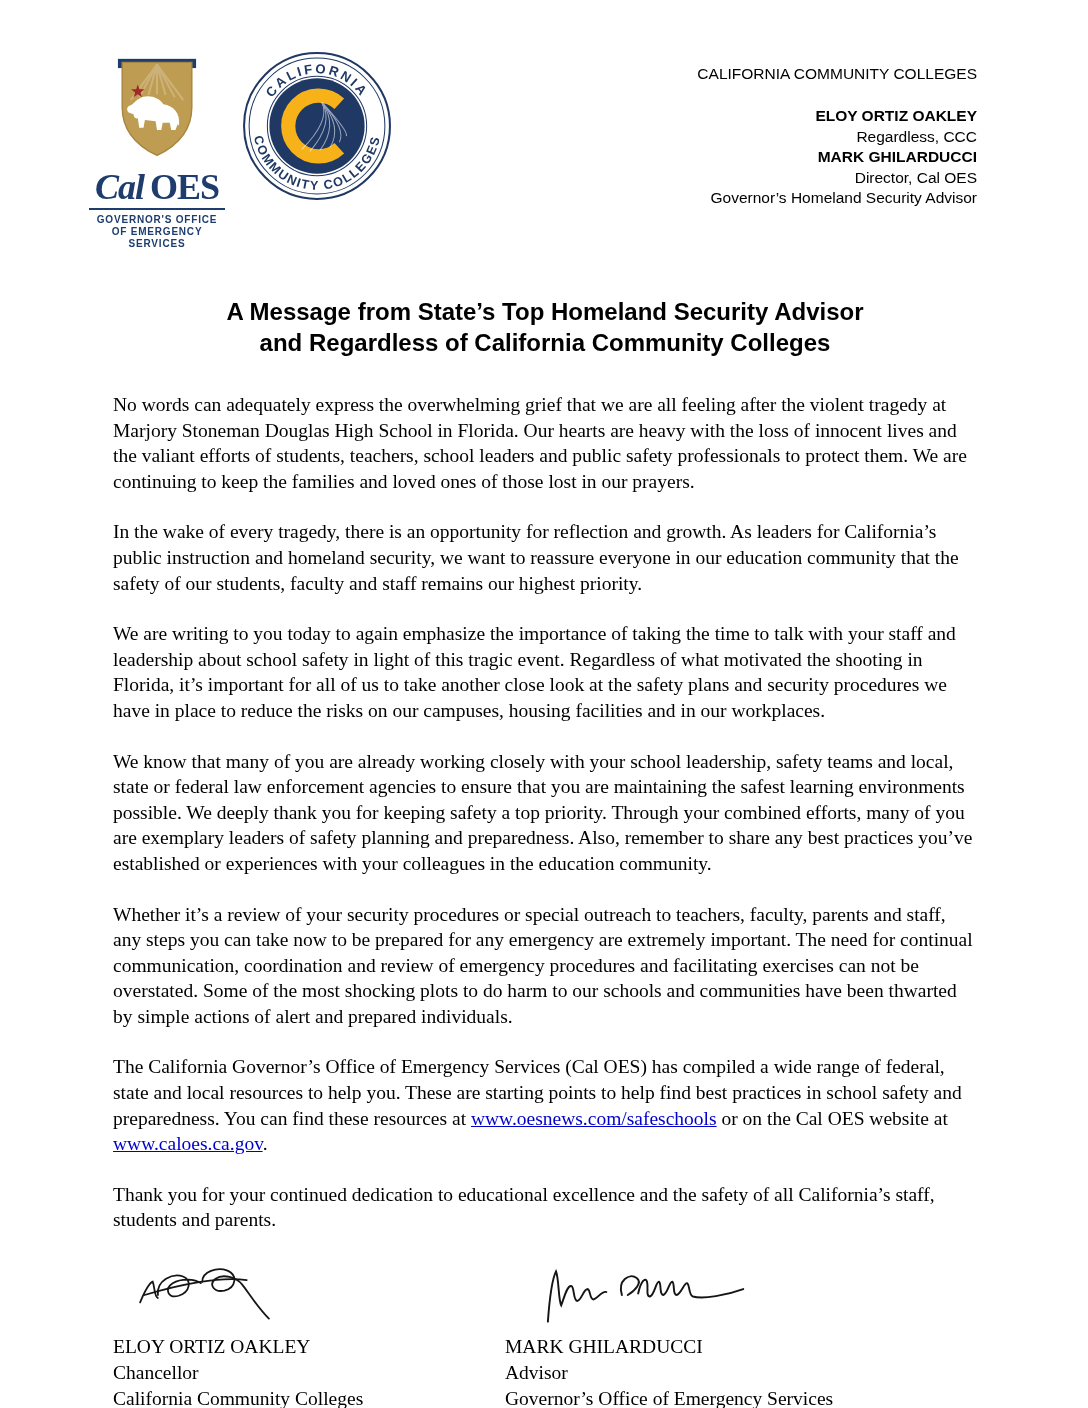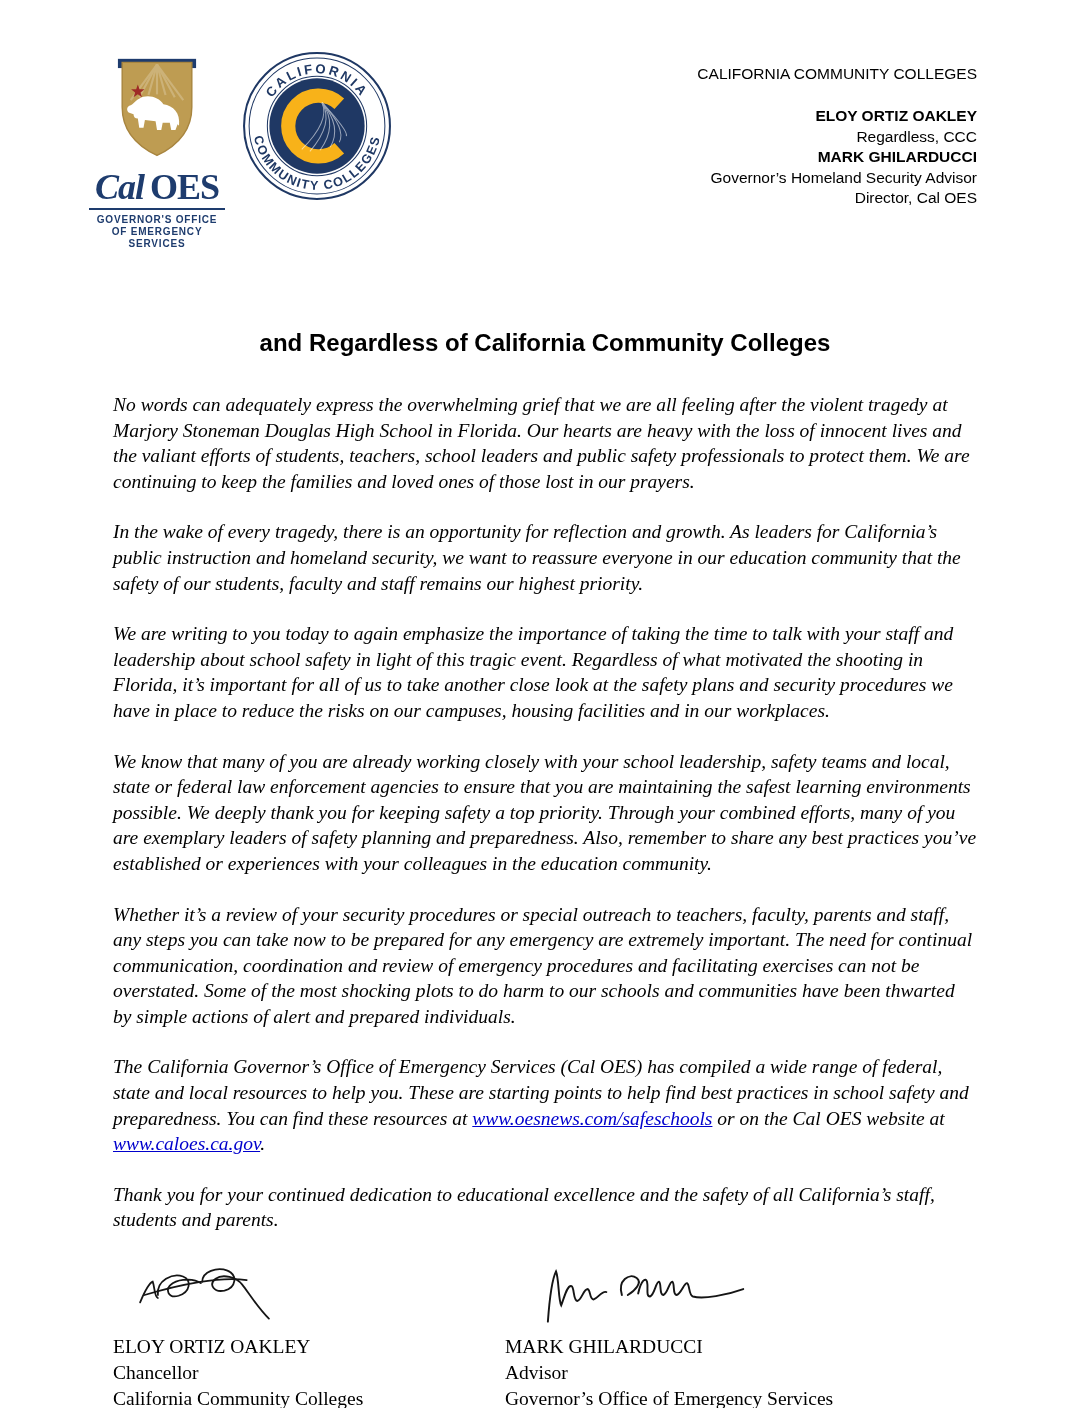--- a/index.html
+++ b/index.html
@@ -22,21 +22,21 @@
   .hdr-text { text-align:right; font-family:"Liberation Sans",sans-serif;
               font-size:15.5px; line-height:27px; padding-top:4px; }
   .hdr-orgs { line-height:27px; }
   .officials { margin-top:19px; line-height:20.5px; }
   .officials .name { font-weight:bold; }
   
   .title { text-align:center; font-family:"Liberation Sans",sans-serif; font-weight:bold;
            font-size:24px; line-height:31px; margin-top:46px; }
   
   .body { margin-top:34px; font-size:19.5px; line-height:25.6px; }
-  .body p { margin-bottom:25px;font-style:italic; }
+  .body p { margin-bottom:25px; }
   .body a { color:#0000cc; text-decoration:underline;margin-top:24px; }
   
   .sigs { display:flex; margin-top:6px; }
   .sig-col { width:392px; }
   .sig-col.right { flex:1; }
   .sig-img { height:74px; display:block; }
   .sig-lines { font-size:19.5px; line-height:26px; margin-top:2px; }
 </style>
 </head>
 <body>
@@ -99,28 +99,28 @@
     </div>
 
     <div class="hdr-text">
       <div class="hdr-orgs">
         <div>CALIFORNIA COMMUNITY COLLEGES</div>
       </div>
       <div class="officials">
         <div class="name">ELOY ORTIZ OAKLEY</div>
         <div>Regardless, CCC</div>
         <div class="name">MARK GHILARDUCCI</div>
+        <div>Director, Cal OES</div>
         <div>Governor’s Homeland Security Advisor</div>
-        <div>Director, Cal OES</div>
       </div>
     </div>
   </header>
 
   <h1 class="title">
-    <br>
+    <span>A Message from State’s Top Homeland Security Advisor</span><br>
     <span>and Regardless of California Community Colleges</span>
   </h1>
 
   <main class="body">
     <p>No words can adequately express the overwhelming grief that we are all feeling after the violent tragedy at Marjory Stoneman Douglas High School in Florida. Our hearts are heavy with the loss of innocent lives and the valiant efforts of students, teachers, school leaders and public safety professionals to protect them. We are continuing to keep the families and loved ones of those lost in our prayers.</p>
     <p>In the wake of every tragedy, there is an opportunity for reflection and growth. As leaders for California’s public instruction and homeland security, we want to reassure everyone in our education community that the safety of our students, faculty and staff remains our highest priority.</p>
     <p>We are writing to you today to again emphasize the importance of taking the time to talk with your staff and leadership about school safety in light of this tragic event. Regardless of what motivated the shooting in Florida, it’s important for all of us to take another close look at the safety plans and security procedures we have in place to reduce the risks on our campuses, housing facilities and in our workplaces.</p>
     <p>We know that many of you are already working closely with your school leadership, safety teams and local, state or federal law enforcement agencies to ensure that you are maintaining the safest learning environments possible. We deeply thank you for keeping safety a top priority. Through your combined efforts, many of you are exemplary leaders of safety planning and preparedness. Also, remember to share any best practices you’ve established or experiences with your colleagues in the education community.</p>
     <p>Whether it’s a review of your security procedures or special outreach to teachers, faculty, parents and staff, any steps you can take now to be prepared for any emergency are extremely important. The need for continual communication, coordination and review of emergency procedures and facilitating exercises can not be overstated. Some of the most shocking plots to do harm to our schools and communities have been thwarted by simple actions of alert and prepared individuals.</p>
     <p><span>The California Governor’s Office of Emergency Services (Cal OES) has compiled a wide range of federal, state and local resources to help you. These are starting points to help find best practices in school safety and preparedness. You can find these resources at </span><a href="#">www.oesnews.com/safeschools</a><span> or on the Cal OES website at </span><a href="#">www.caloes.ca.gov</a><span>.</span></p>

